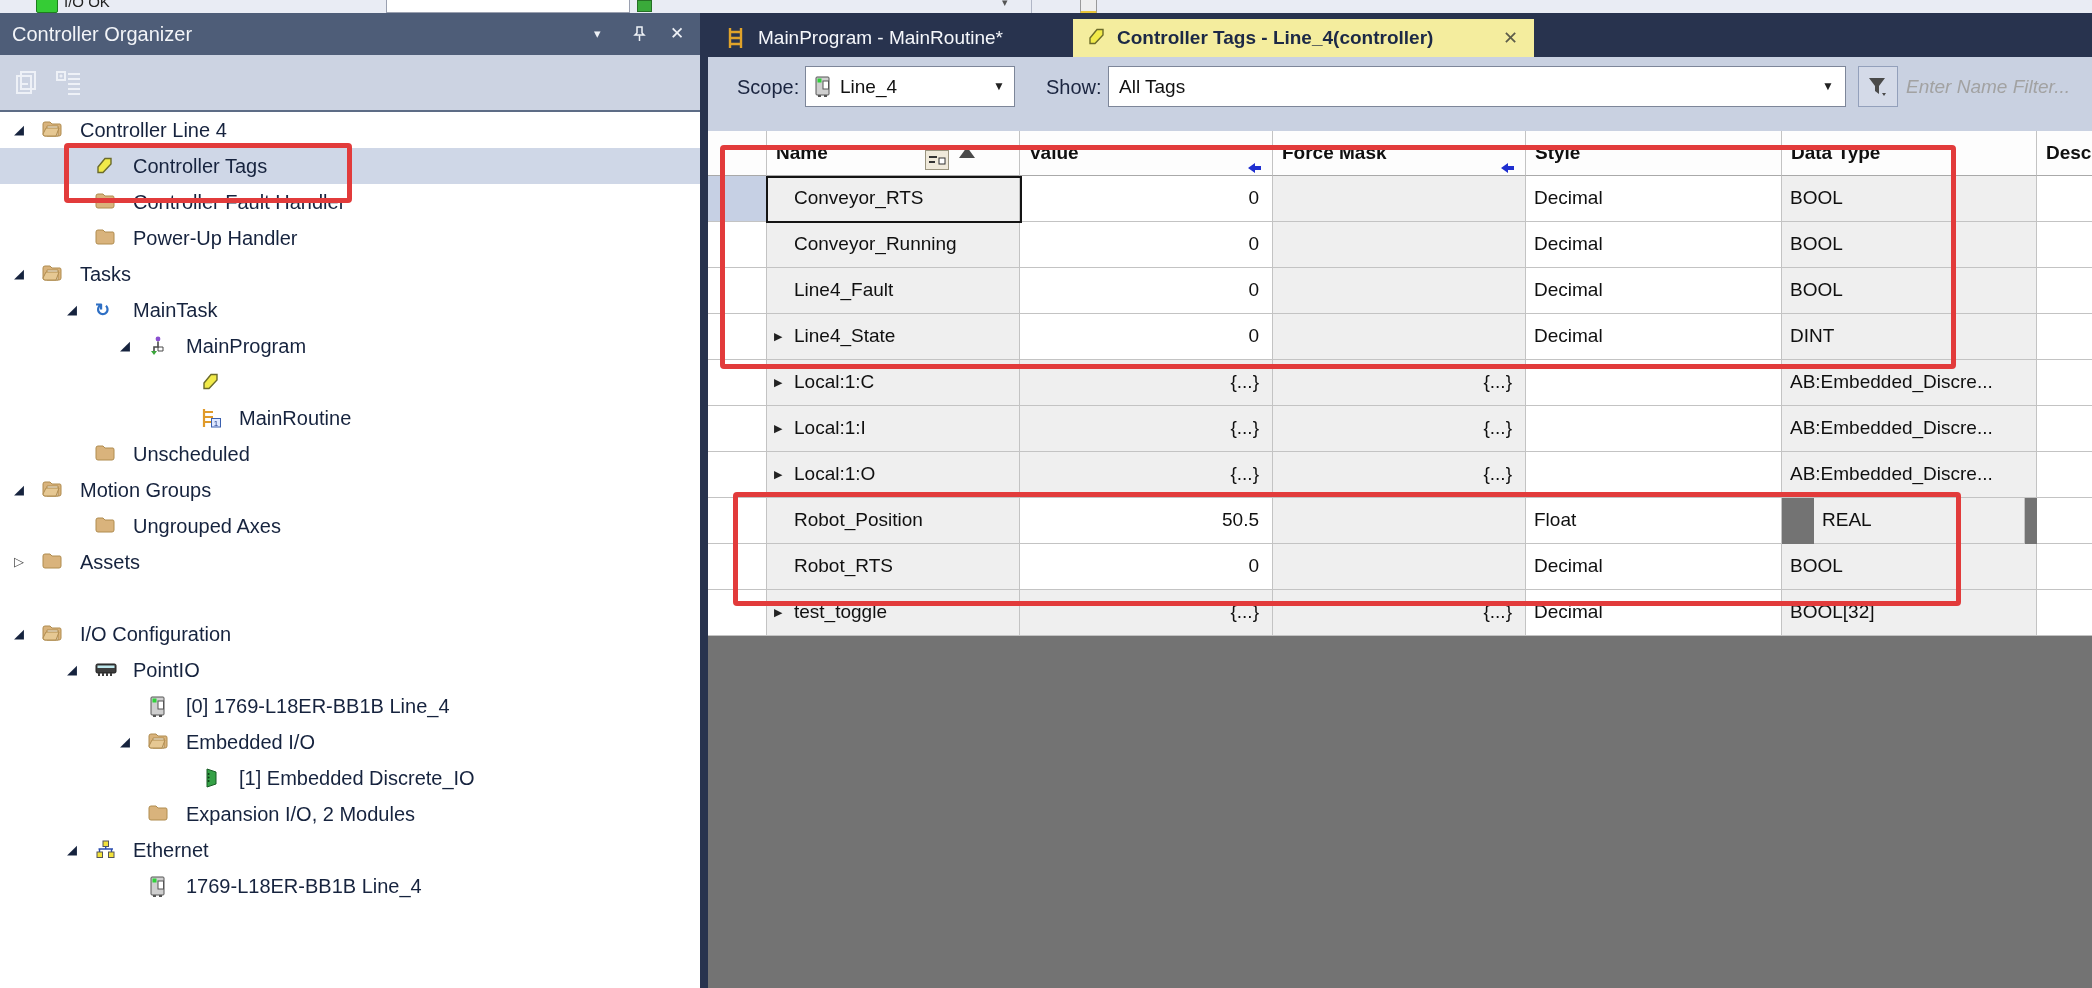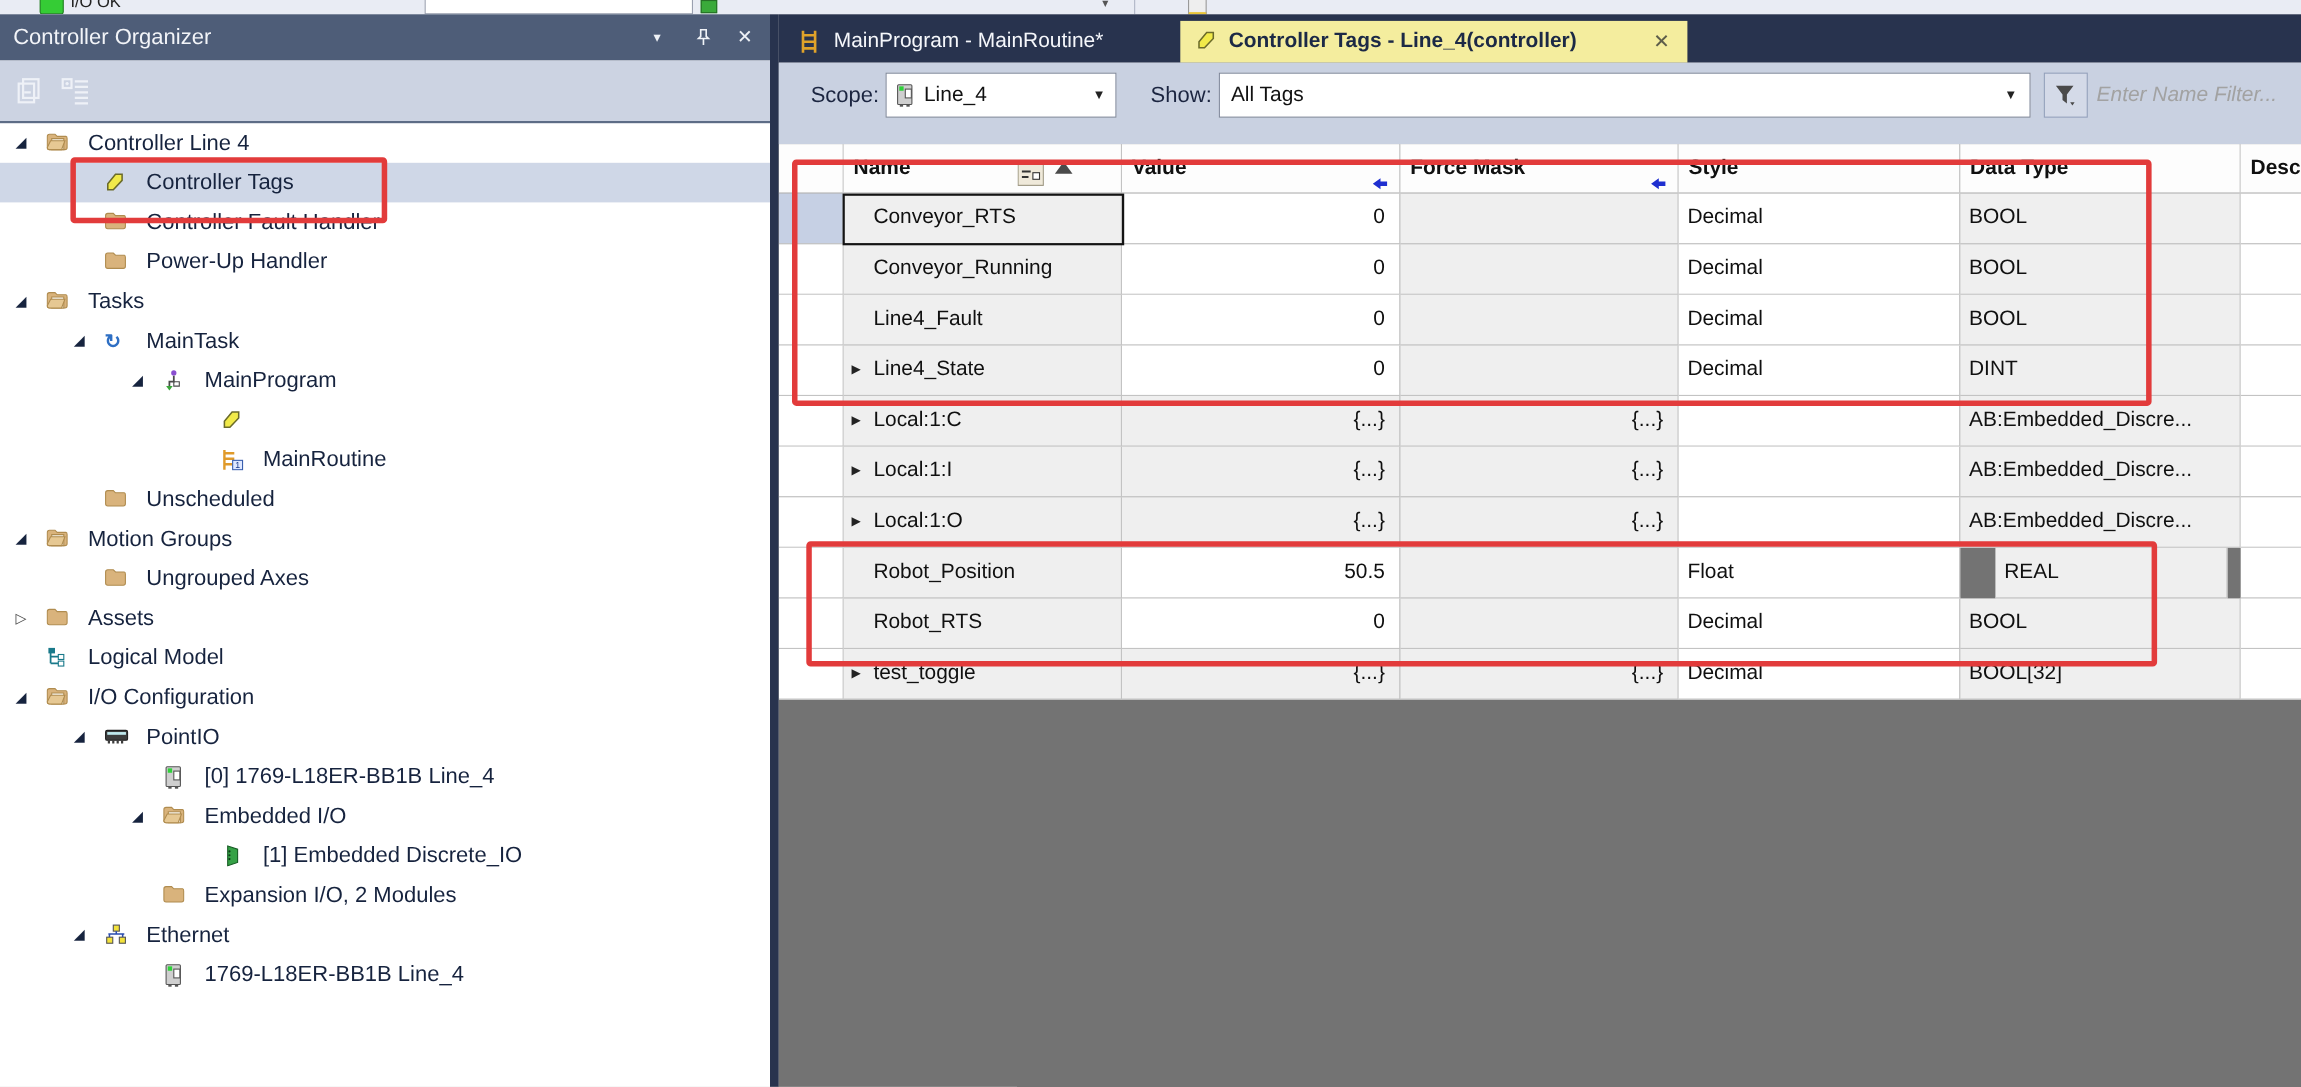--- a/index.html
+++ b/index.html
@@ -222,29 +222,20 @@
           <path d="M1 4 Q1 2 3 2 L8 2 L10 4 L18 4 Q19 4 19 6 L19 14 Q19 16 17 16 L3 16 Q1 16 1 14 Z" fill="#d9b37c" stroke="#b08c4f"></path>
         </svg></span>
       <span class="tr-label" style="left: 133px;">Ungrouped Axes</span>
     </div>
     <div class="tree-row" style="top: 432px;">
       <span class="tr-arrow collapsed" style="left: 14px;">▷</span>
       <span class="tr-icon" style="left: 42px;"><svg width="20" height="18" viewBox="0 0 20 18">
           <path d="M1 4 Q1 2 3 2 L8 2 L10 4 L18 4 Q19 4 19 6 L19 14 Q19 16 17 16 L3 16 Q1 16 1 14 Z" fill="#d9b37c" stroke="#b08c4f"></path>
         </svg></span>
       <span class="tr-label" style="left: 80px;">Assets</span>
-    </div>
-    <div class="tree-row" style="top: 468px;">
-      <span class="tr-icon" style="left: 42px;"><svg width="20" height="20" viewBox="0 0 20 20">
-          <path d="M4 5 V15 M4 9 H11 M4 15 H11" stroke="#19798a" stroke-width="1.6" fill="none"></path>
-          <rect x="2" y="1" width="6" height="5" fill="#19798a"></rect>
-          <rect x="11" y="7" width="5" height="4.5" fill="none" stroke="#19798a"></rect>
-          <rect x="11" y="13" width="5" height="4.5" fill="none" stroke="#19798a"></rect>
-        </svg></span>
-      <span class="tr-label" style="left: 80px;">Logical Model</span>
     </div>
     <div class="tree-row" style="top: 504px;">
       <span class="tr-arrow" style="left: 14px;">◢</span>
       <span class="tr-icon" style="left: 42px;"><svg width="20" height="18" viewBox="0 0 20 18">
           <path d="M1 4 Q1 2 3 2 L8 2 L10 4 L18 4 Q19 4 19 6 L19 14 Q19 16 17 16 L3 16 Q1 16 1 14 Z" fill="#d9b37c" stroke="#b08c4f"></path>
           <path d="M5 6 L16 6 L16 16 L5 16 Z" fill="#f7f4ec" stroke="#b08c4f"></path>
           <path d="M1 14 L4 8 L17 8 L14 16 L3 16 Q1 16 1 14 Z" fill="#e6c893" stroke="#b08c4f"></path>
         </svg></span>
       <span class="tr-label" style="left: 80px;">I/O Configuration</span>
     </div>

